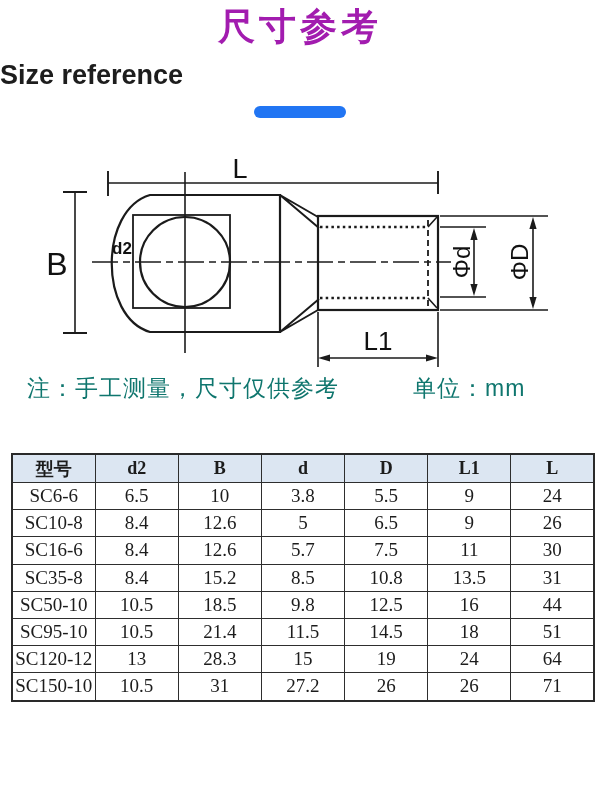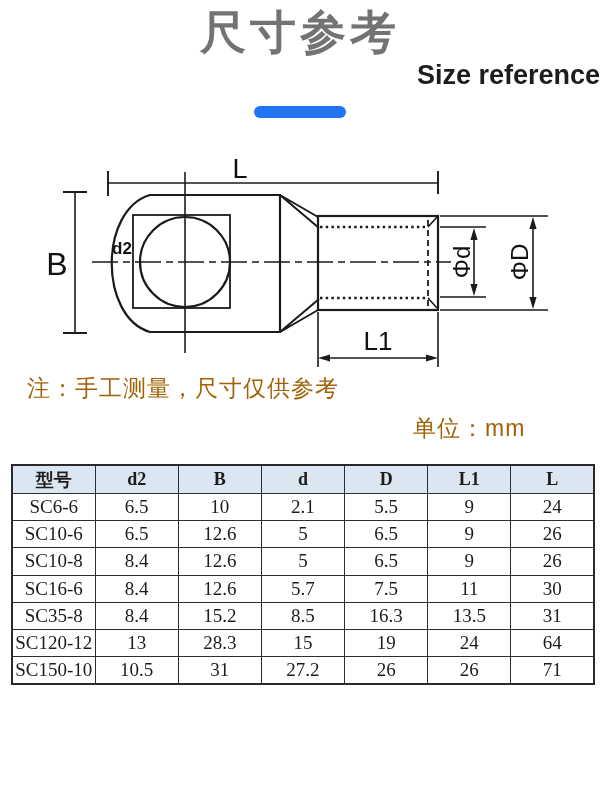--- a/index.html
+++ b/index.html
@@ -1,33 +1,33 @@
 <!DOCTYPE html>
 <html><head>
 <meta charset="utf-8">
 <style>
   html,body{margin:0;padding:0;background:#fff;}
   .page{position:relative;width:600px;height:800px;background:#fff;overflow:hidden;
         font-family:"Liberation Sans",sans-serif;color:#111;}
   
   .title{position:absolute;top:2px;left:0;width:600px;text-align:center;
-         font-size:46px;font-weight:900;letter-spacing:4px;color:#737373;}
-  .subtitle{position:absolute;top:60px;left:0;width:600px;text-align:right;
+         font-size:37px;font-weight:900;letter-spacing:4px;color:#a21caf;}
+  .subtitle{position:absolute;top:60px;left:0;width:600px;text-align:left;
             font-size:27px;font-weight:700;color:#1d1d1d;}
   .accent-bar{position:absolute;top:106px;left:254px;width:92px;height:12px;border-radius:6px;}
   
   .diagram{position:absolute;top:150px;left:0;}
   .diagram text{font-family:"Liberation Sans",sans-serif;fill:#111;stroke:none;}
   
-  .note{position:absolute;top:373px;left:0;width:600px;height:30px;font-size:23px;color:#a16207;}
+  .note{position:absolute;top:373px;left:0;width:600px;height:30px;font-size:23px;color:#0f766e;}
   .note .n1{position:absolute;left:27px;top:0;letter-spacing:1px;}
-  .note .n2{position:absolute;left:413px;top:0;letter-spacing:1px;margin-top:40px;}
+  .note .n2{position:absolute;left:413px;top:0;letter-spacing:1px;}
   
   .size-table{position:absolute;top:453px;left:11px;width:584px;border-collapse:collapse;
-              table-layout:fixed;font-family:"Liberation Serif",serif;margin-top:11px;}
+              table-layout:fixed;font-family:"Liberation Serif",serif;}
   .size-table th,.size-table td{border:1.6px solid #2e2e2e;text-align:center;vertical-align:middle;
               padding:0;height:26.2px;font-size:19px;color:#1c1c1c;overflow:hidden;white-space:nowrap;}
   .size-table th{background:#dce6f2;font-weight:bold;font-size:18px;height:27px;}
   .size-table{border:2px solid #2a2a2a;}
 </style>
 </head>
 <body>
 
 <div class="page">
 
@@ -101,33 +101,24 @@
           <th>D</th>
           <th>L1</th>
           <th>L</th>
         </tr>
     </thead>
     <tbody>
         <tr>
           <td>SC6-6</td>
           <td>6.5</td>
           <td>10</td>
-          <td>2.1</td>
+          <td>3.8</td>
           <td>5.5</td>
           <td>9</td>
           <td>24</td>
-        </tr>
-        <tr>
-          <td>SC10-6</td>
-          <td>6.5</td>
-          <td>12.6</td>
-          <td>5</td>
-          <td>6.5</td>
-          <td>9</td>
-          <td>26</td>
         </tr>
         <tr>
           <td>SC10-8</td>
           <td>8.4</td>
           <td>12.6</td>
           <td>5</td>
           <td>6.5</td>
           <td>9</td>
           <td>26</td>
         </tr>
@@ -138,23 +129,41 @@
           <td>5.7</td>
           <td>7.5</td>
           <td>11</td>
           <td>30</td>
         </tr>
         <tr>
           <td>SC35-8</td>
           <td>8.4</td>
           <td>15.2</td>
           <td>8.5</td>
-          <td>16.3</td>
+          <td>10.8</td>
           <td>13.5</td>
           <td>31</td>
+        </tr>
+        <tr>
+          <td>SC50-10</td>
+          <td>10.5</td>
+          <td>18.5</td>
+          <td>9.8</td>
+          <td>12.5</td>
+          <td>16</td>
+          <td>44</td>
+        </tr>
+        <tr>
+          <td>SC95-10</td>
+          <td>10.5</td>
+          <td>21.4</td>
+          <td>11.5</td>
+          <td>14.5</td>
+          <td>18</td>
+          <td>51</td>
         </tr>
         <tr>
           <td>SC120-12</td>
           <td>13</td>
           <td>28.3</td>
           <td>15</td>
           <td>19</td>
           <td>24</td>
           <td>64</td>
         </tr>

